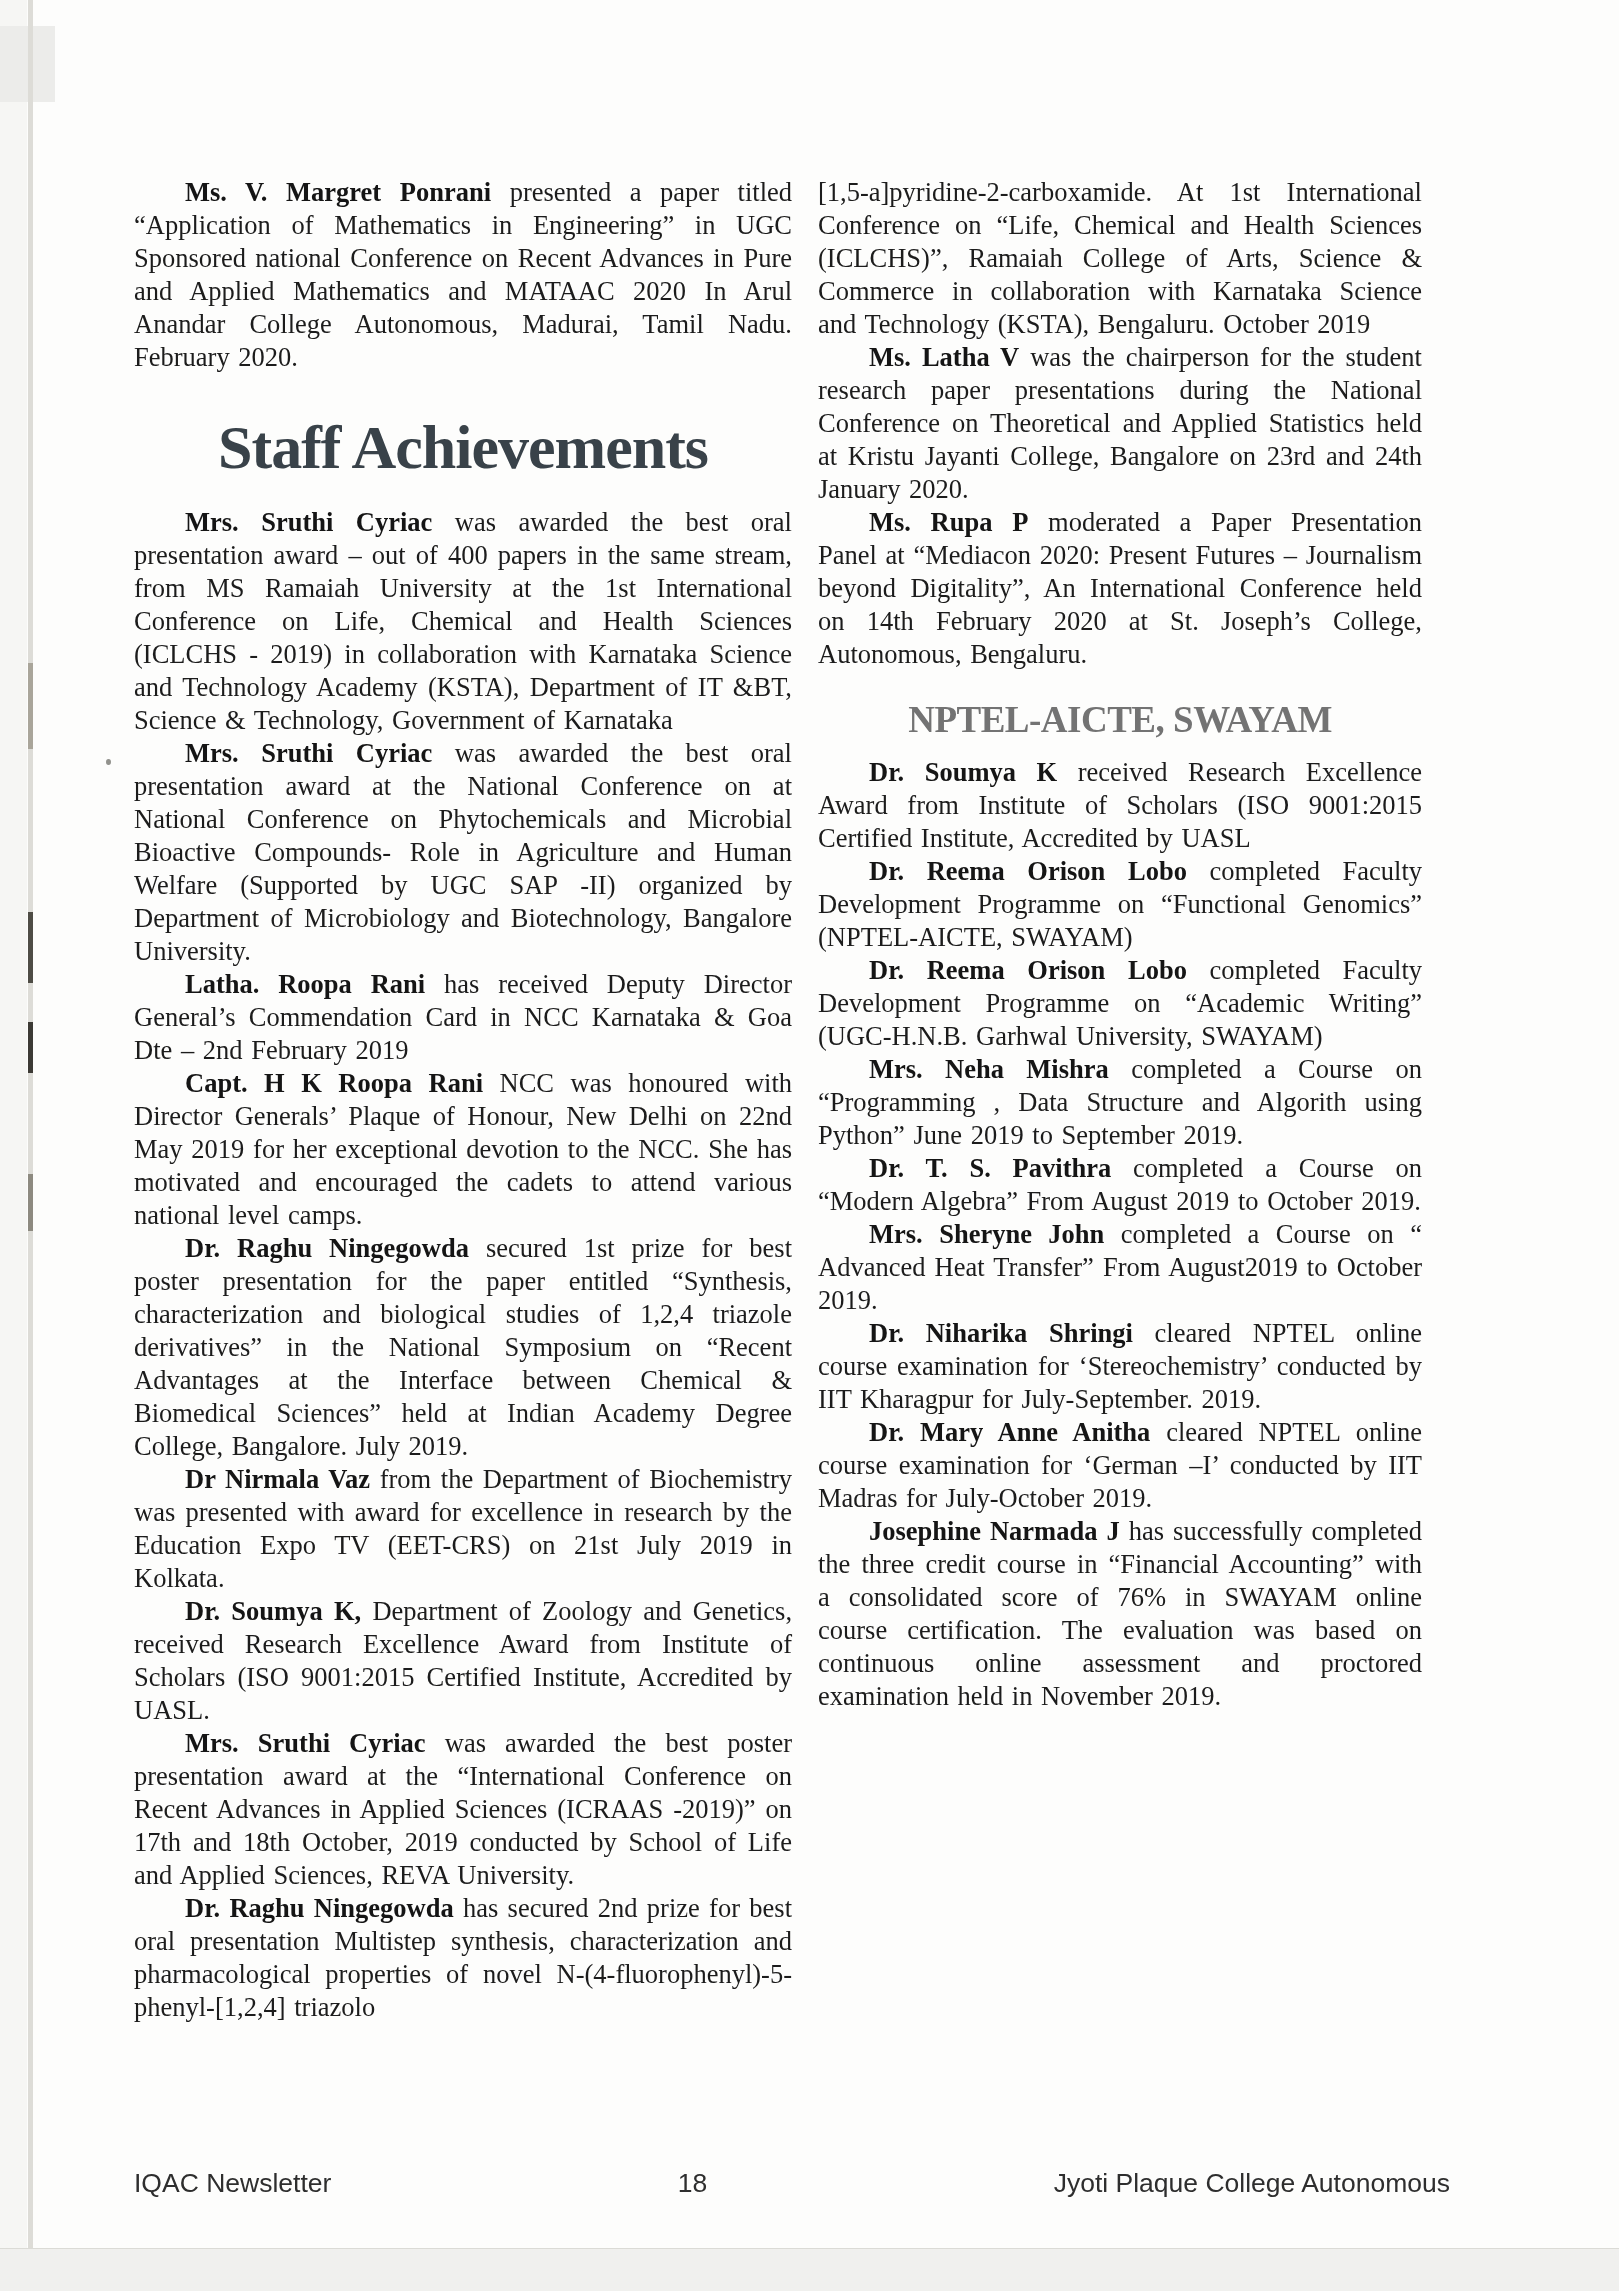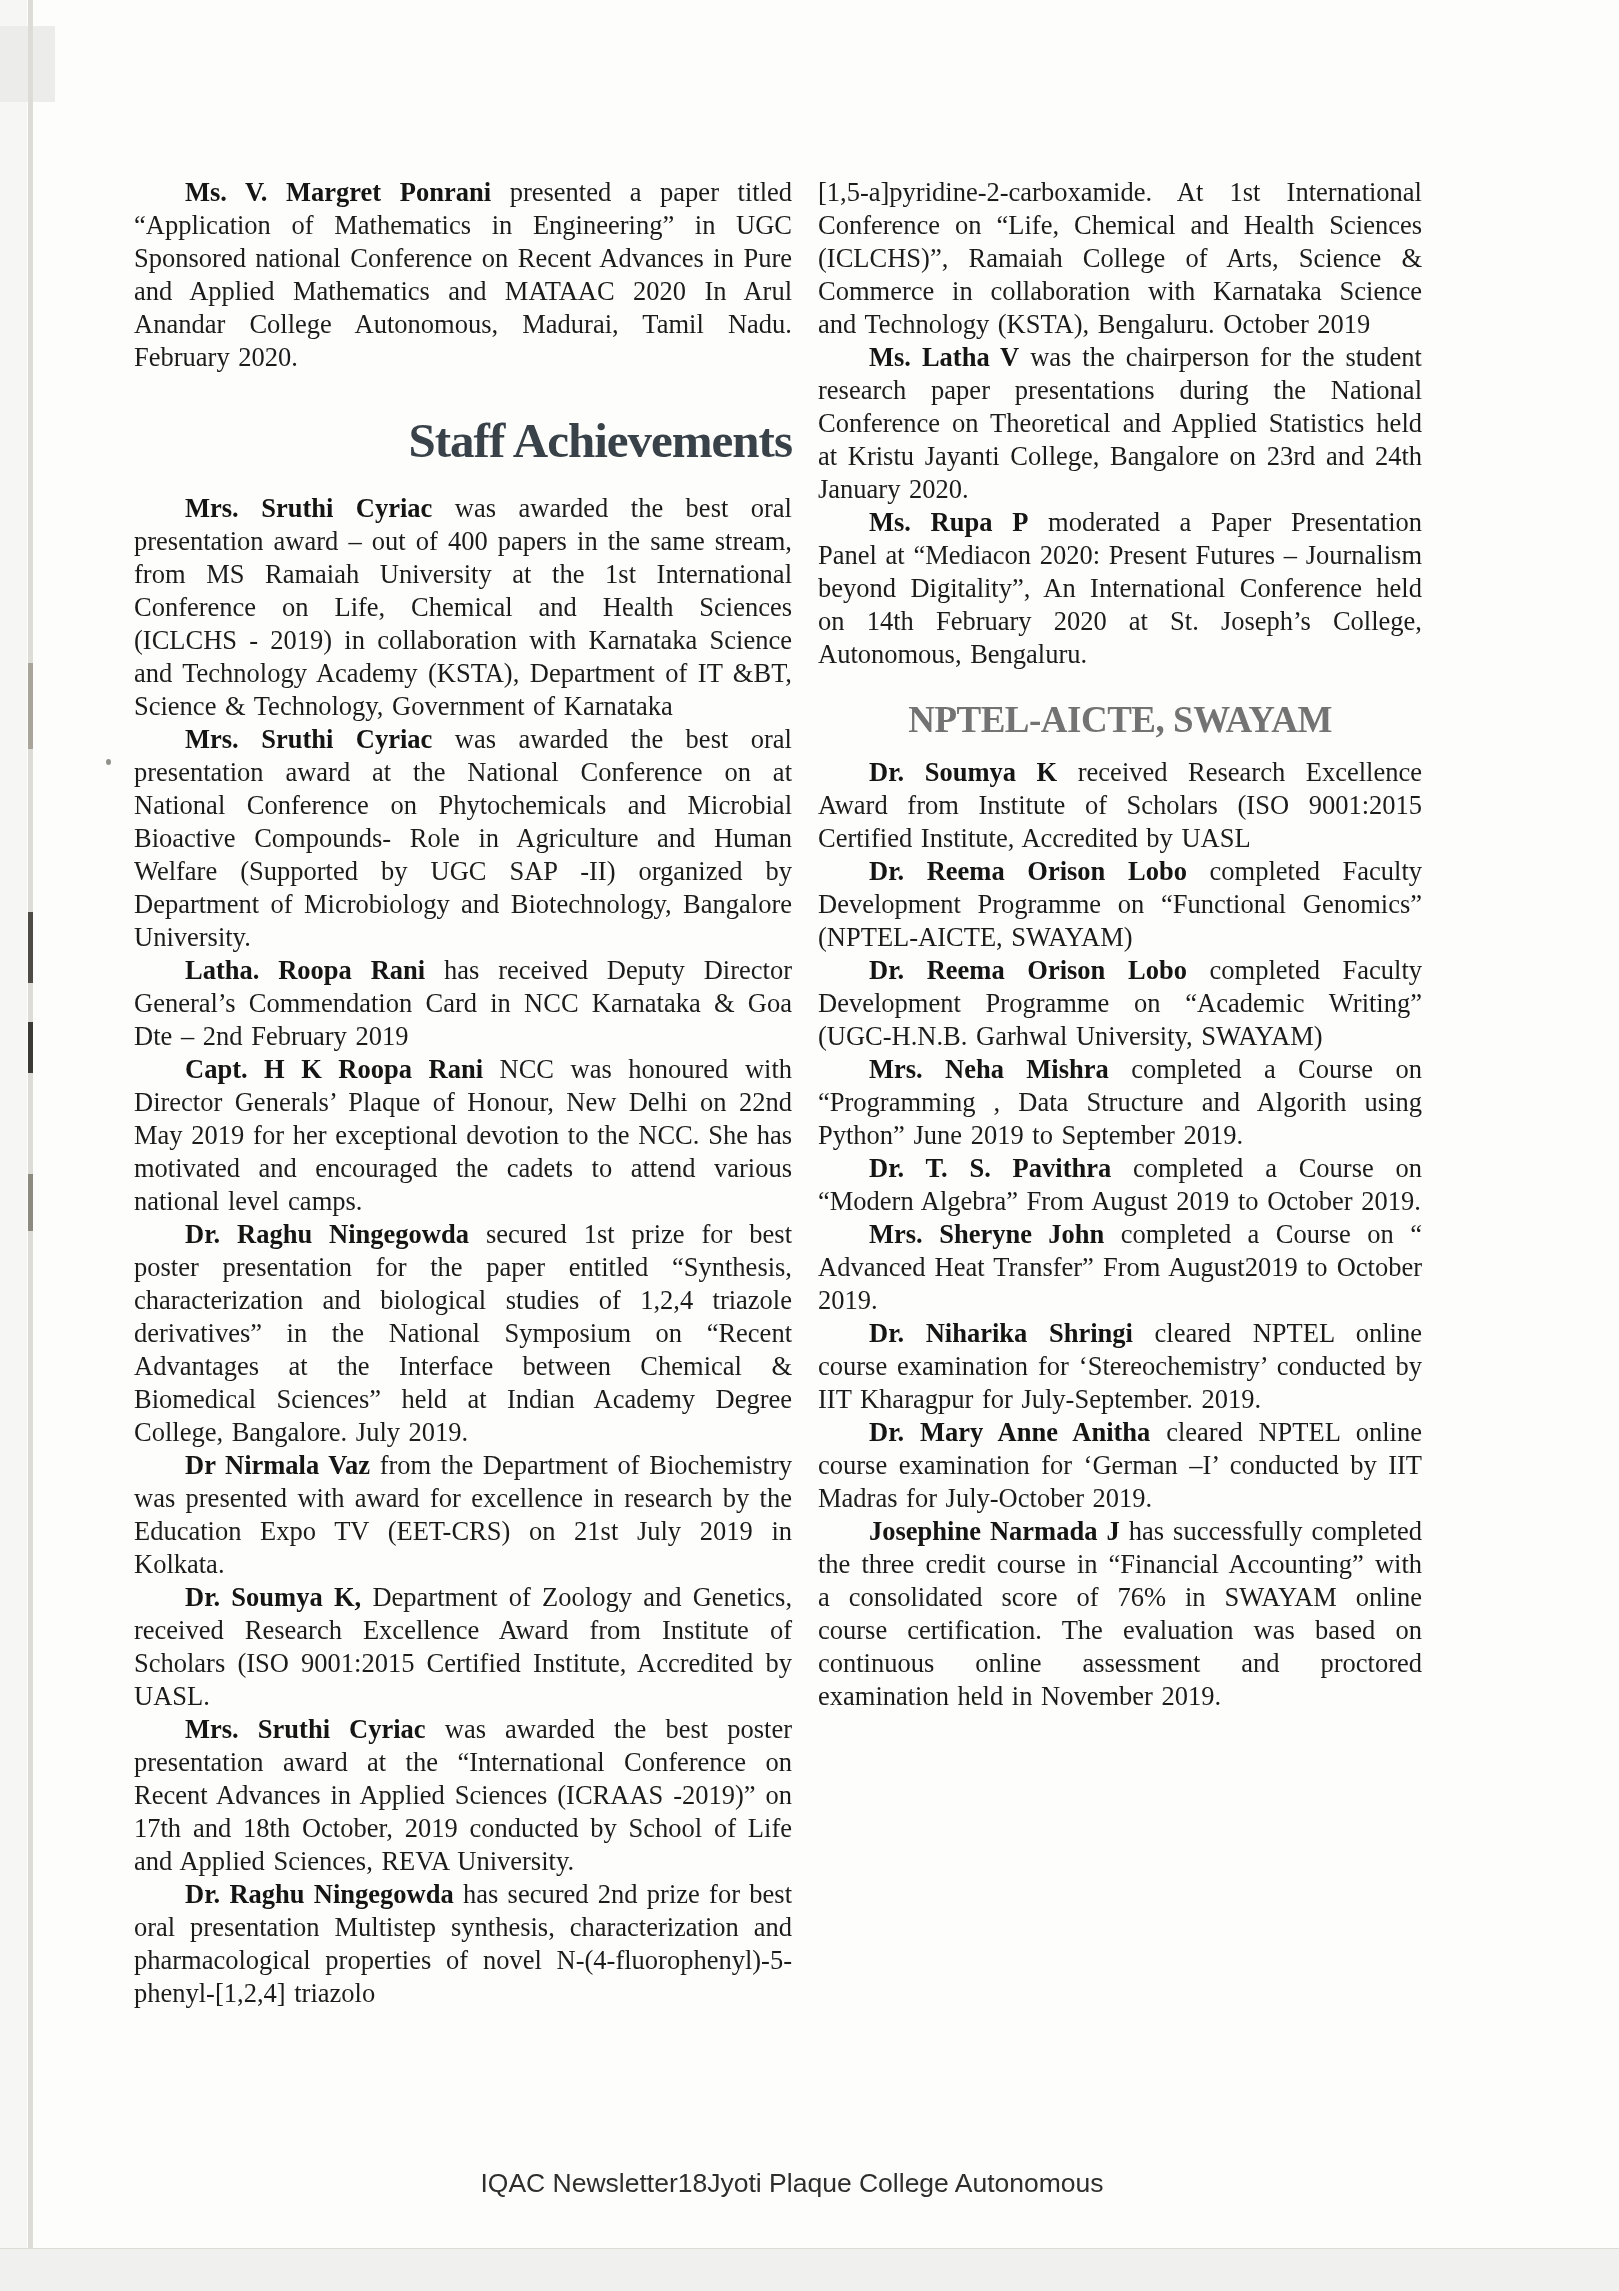--- a/index.html
+++ b/index.html
@@ -34,37 +34,37 @@
   .para{
     margin:0;
     font-size:26.5px;line-height:33px;
     word-spacing:2px;
     text-indent:51px;
     color:#1c1c1c;
   }
   .para .lead{font-weight:700;color:#151515;}
   .no-indent{text-indent:0;}
   h1.section-h1{
-    font-size:49px;line-height:1.05;
+    font-size:62px;line-height:1.05;
     margin:41px 0 25.5px;
     font-weight:700;color:#394249;
     letter-spacing:-1px;
-    text-align:right;text-indent:0;
+    text-align:center;text-indent:0;
   }
   h2.section-h2{
     font-size:37px;line-height:1.1;
     margin:29px 0 15.7px;
     font-weight:700;color:#737373;
     letter-spacing:-0.5px;
     text-align:center;text-indent:0;
   }
   
   .footer{
     position:absolute;left:134px;top:2168px;width:1316px;
-    display:flex;align-items:baseline;justify-content:center;
+    display:flex;align-items:baseline;justify-content:space-between;
     font-family:"Liberation Sans","DejaVu Sans",sans-serif;
     font-size:26.5px;color:#2e2e2e;
   }
 </style>
 </head>
 <body>
 
 <div class="page">
 
   <div class="left-strip"></div>

